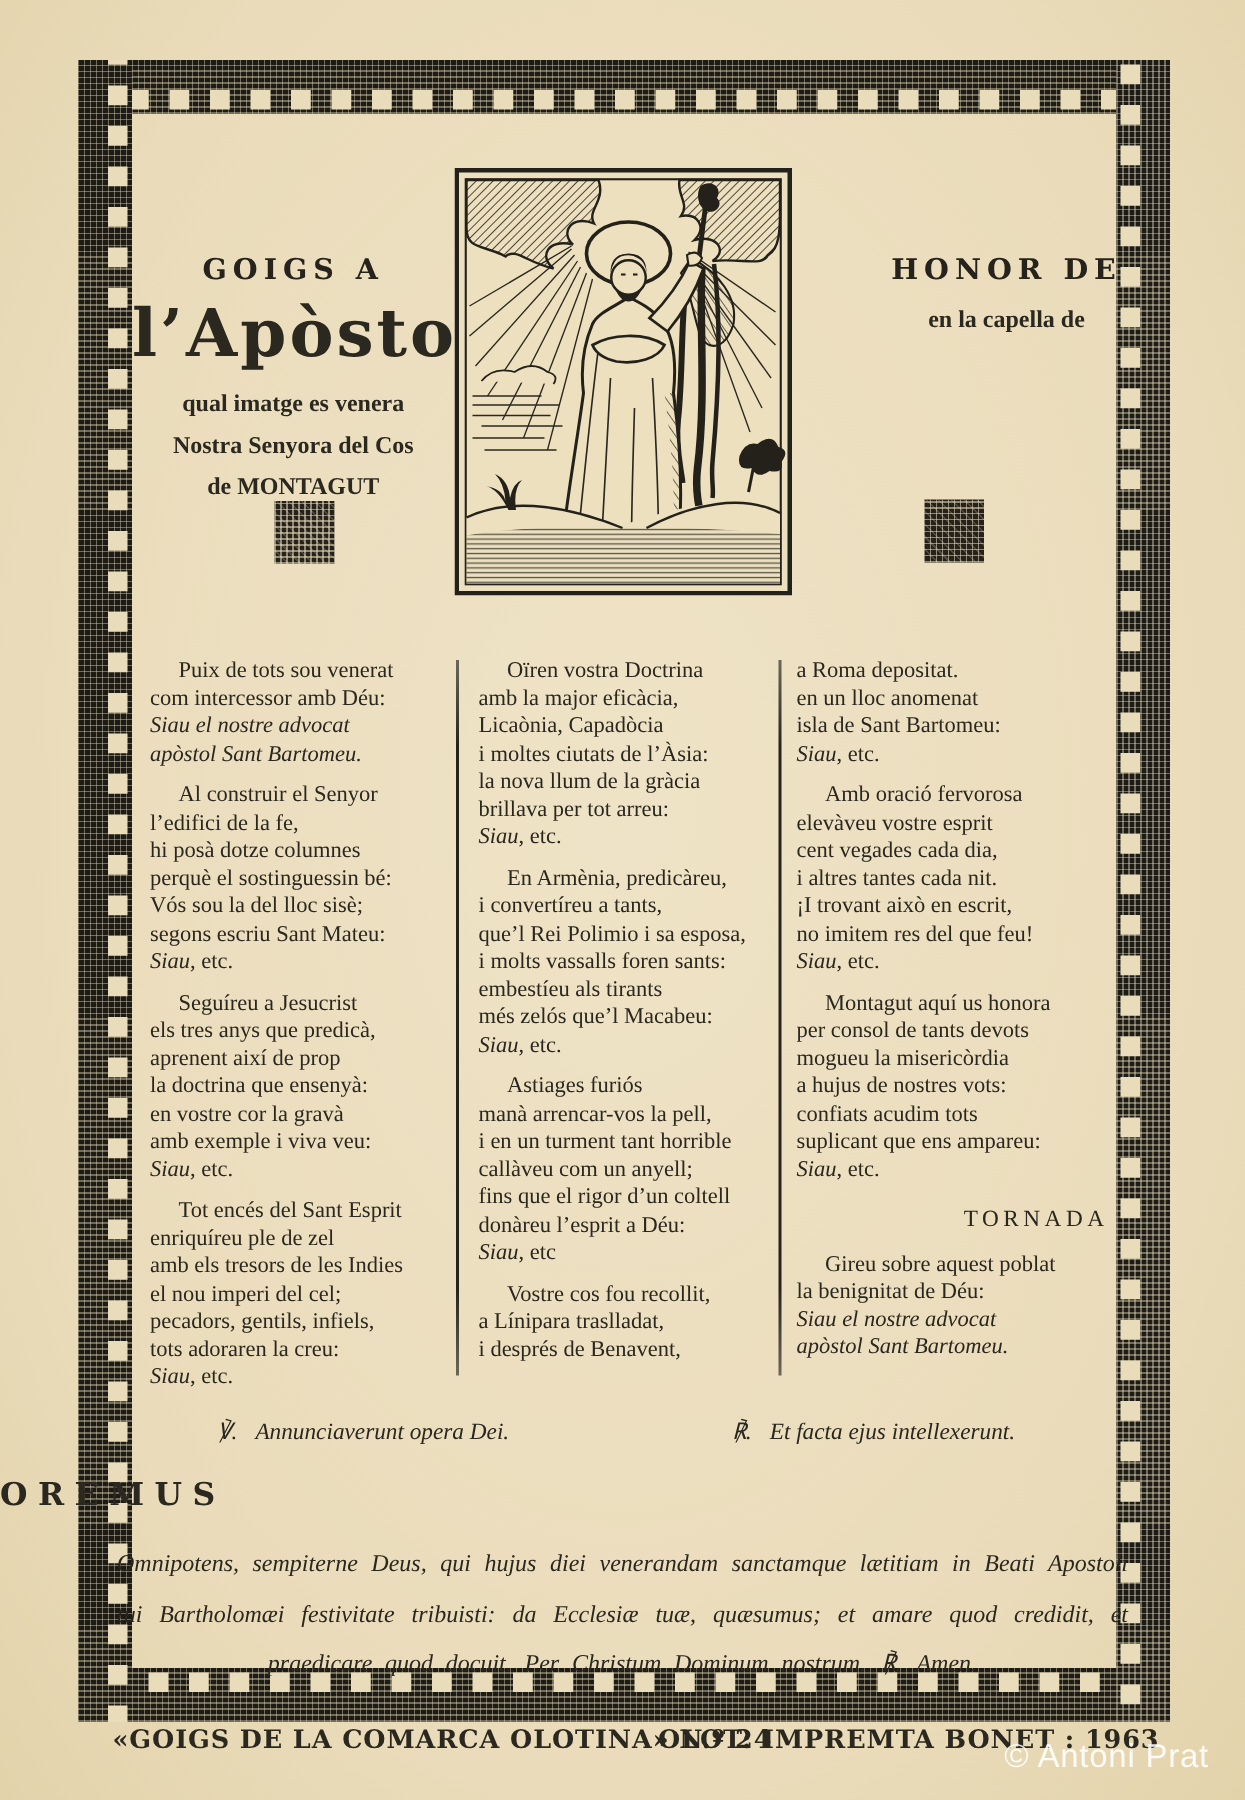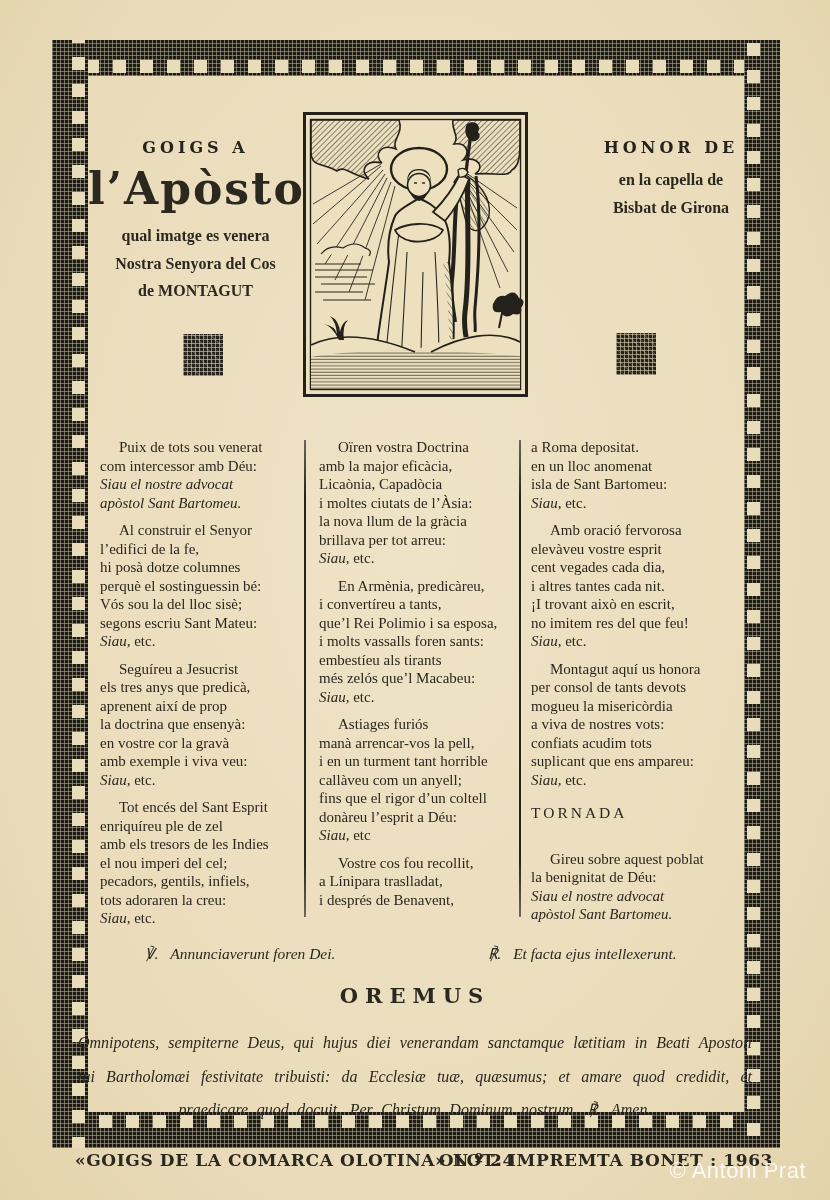--- a/index.html
+++ b/index.html
@@ -55,45 +55,45 @@
     background-image:
       repeating-linear-gradient(90deg, rgba(233,220,186,.55) 0 1px, transparent 1px 4px),
       repeating-linear-gradient(0deg, rgba(233,220,186,.55) 0 1px, transparent 1px 4px),
       repeating-linear-gradient(45deg, rgba(233,220,186,.22) 0 1px, transparent 1px 6px);}
   .orn-left{left:183px; top:334px;}
   .orn-right{left:616px; top:333px;}
   
   .hdr{position:absolute; text-align:center; white-space:nowrap;}
   .hdr-left{left:88px; top:138px; width:215px;}
   .hdr-right{left:528px; top:138px; width:224px;padding-left:31px;}
-  .kicker{font-family:"DejaVu Serif",serif; font-weight:bold; font-size:16px; letter-spacing:4px; color:#26231c;}
+  .kicker{font-family:"DejaVu Serif",serif; font-weight:bold; font-size:19px; letter-spacing:4px; color:#26231c;margin-top:31px;}
   .big-title{font-family:"DejaVu Serif",serif; font-weight:bold; color:#2b2820; margin-top:8px; line-height:48px;}
   .title-l{font-size:44px; letter-spacing:2px;}
   .title-r{font-size:36px; letter-spacing:.5px;}
   .sublines{margin-top:9px; font-weight:bold; font-size:16px; line-height:27.5px; color:#2b2820;text-align:center;}
   
   .woodcut{position:absolute; left:303px; top:112px; width:225px; height:285px;}
   
   .col{position:absolute; top:438px; font-size:15px; line-height:18.5px; color:#2a271f;}
   .col-0{left:100px; width:198px;}
   .col-1{left:319px; width:194px;}
   .col-2{left:531px; width:208px;}
   .stanza{margin:0 0 9px 0;}
   .vline{min-height:18.5px;}
   .vline.ind{padding-left:19px;}
   .it{font-style:italic;}
-  .stanza-heading{text-align:left; letter-spacing:3px; font-size:15.5px; margin:15px 0 27px 0; color:#2a271f;}
+  .stanza-heading{text-align:right; letter-spacing:3px; font-size:15.5px; margin:15px 0 11px 0; color:#2a271f;}
   .colrule{position:absolute; top:440px; width:2px; height:477px;
     background:linear-gradient(#6b675a, #26241d 12%, #26241d 88%, #6b675a);}
   .rule-1{left:304px;} .rule-2{left:519px;}
   
   .versicle{position:absolute; top:942px; font-style:italic; font-size:15.5px; color:#2a271f; white-space:nowrap;}
   .vers-v{left:145px;} .vers-r{left:488px;}
   .vsym{margin-right:12px;}
-  .oremus{position:absolute; left:0; top:983px; width:830px; text-align:center;
+  .oremus{position:absolute; left:0; top:983px; width:830px; text-align:left;
     font-family:"DejaVu Serif",serif; font-weight:bold; font-size:21px; letter-spacing:7px; color:#2b2820;}
   .prayer{position:absolute; left:78px; top:1026px; width:674px;
     font-style:italic; font-size:16px; line-height:33.5px; word-spacing:4.5px;
     text-align:justify; text-align-last:center; color:#2a271f;}
   .prayer .resp{margin-left:10px;} .prayer .amen{margin-left:10px;}
   
   .footer-text{position:absolute; top:1150px; font-family:"DejaVu Serif",serif; font-weight:bold;
     font-size:17px; letter-spacing:.6px; color:#2b2820; white-space:nowrap;}
   .footer-left{left:75px;} .footer-right{right:57px;}
   .watermark{position:absolute; right:24px; top:1158px; font-family:"Liberation Sans",sans-serif;
@@ -116,21 +116,20 @@
       <div>qual imatge es venera</div>
       <div>Nostra Senyora del Cos</div>
       <div>de MONTAGUT</div>
     </div>
   </div>
 
   <div class="hdr hdr-right">
     <div class="kicker">HONOR DE</div>
     <div class="sublines">
       <div>en la capella de</div>
-      <div>Bisbat de Girona</div>
     </div>
   </div>
 
   <div class="woodcut">
     <svg viewBox="0 0 225 285" width="225" height="285" xmlns="http://www.w3.org/2000/svg">
       <defs>
         <pattern id="h1" width="4" height="4" patternUnits="userSpaceOnUse" patternTransform="rotate(45)">
           <line x1="0" y1="0" x2="0" y2="4" stroke="#2a271f" stroke-width="1.1"></line>
         </pattern>
         <pattern id="h2" width="4.5" height="4.5" patternUnits="userSpaceOnUse" patternTransform="rotate(-35)">
@@ -293,36 +292,36 @@
         <div class="vline"><span>cent vegades cada dia,</span></div>
         <div class="vline"><span>i altres tantes cada nit.</span></div>
         <div class="vline"><span>¡I trovant això en escrit,</span></div>
         <div class="vline"><span>no imitem res del que feu!</span></div>
         <div class="vline"><span class="it">Siau</span>, etc.</div>
       </div>
       <div class="stanza">
         <div class="vline ind"><span>Montagut aquí us honora</span></div>
         <div class="vline"><span>per consol de tants devots</span></div>
         <div class="vline"><span>mogueu la misericòrdia</span></div>
-        <div class="vline"><span>a viva de nostres vots:</span></div>
+        <div class="vline"><span>a hujus de nostres vots:</span></div>
         <div class="vline"><span>confiats acudim tots</span></div>
         <div class="vline"><span>suplicant que ens ampareu:</span></div>
         <div class="vline"><span class="it">Siau</span>, etc.</div>
       </div>
       <div class="stanza-heading">TORNADA</div>
       <div class="stanza">
         <div class="vline ind"><span>Gireu sobre aquest poblat</span></div>
         <div class="vline"><span>la benignitat de Déu:</span></div>
         <div class="vline"><span class="it">Siau el nostre advocat</span></div>
         <div class="vline"><span class="it">apòstol Sant Bartomeu.</span></div>
       </div>
     </div>
 
   <div class="versicle vers-v">
-    <span class="vsym">℣.</span><span>Annunciaverunt foren Dei.</span>
+    <span class="vsym">℣.</span><span>Annunciaverunt opera Dei.</span>
   </div>
   <div class="versicle vers-r">
     <span class="vsym">℟.</span><span>Et facta ejus intellexerunt.</span>
   </div>
 
   <div class="oremus">OREMUS</div>
 
   <div class="prayer">
     <span>Omnipotens, sempiterne Deus, qui hujus diei venerandam sanctamque lætitiam in Beati Apostoli tui Bartholomæi festivitate tribuisti: da Ecclesiæ tuæ, quæsumus; et amare quod credidit, et praedicare quod docuit. Per Christum Dominum nostrum.</span><span class="resp">℟.</span><span class="amen">Amen.</span>
   </div>

